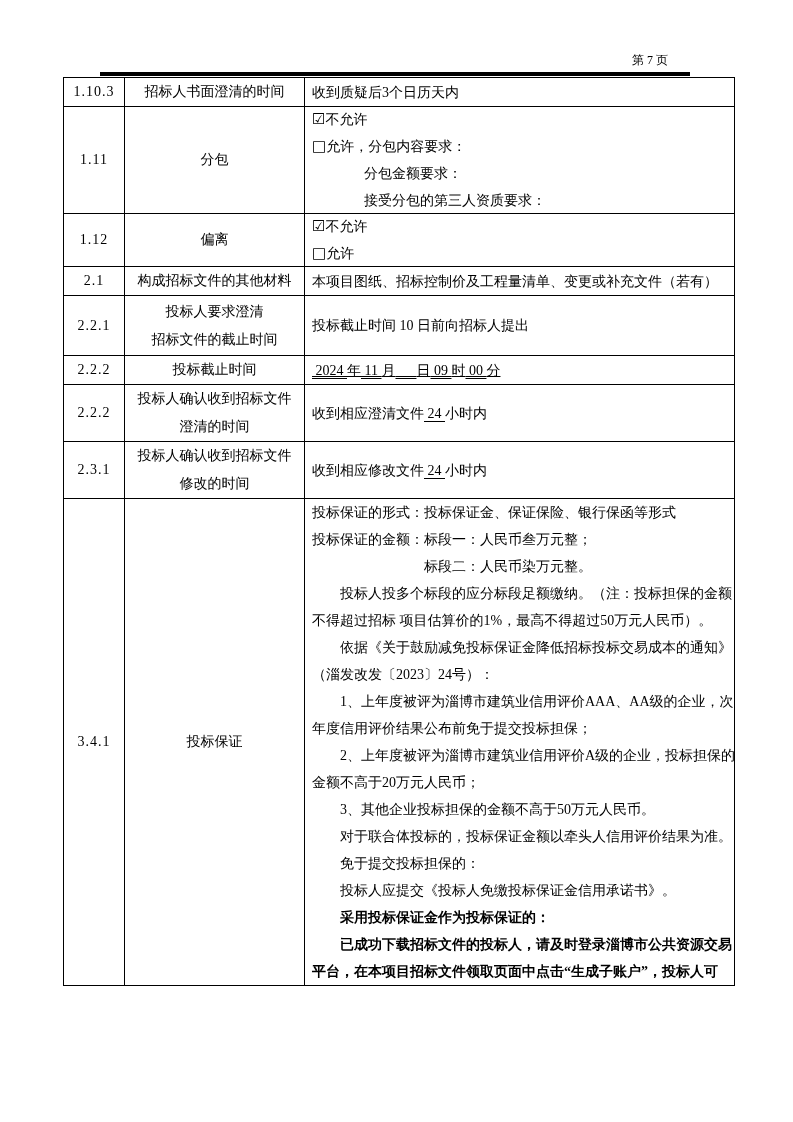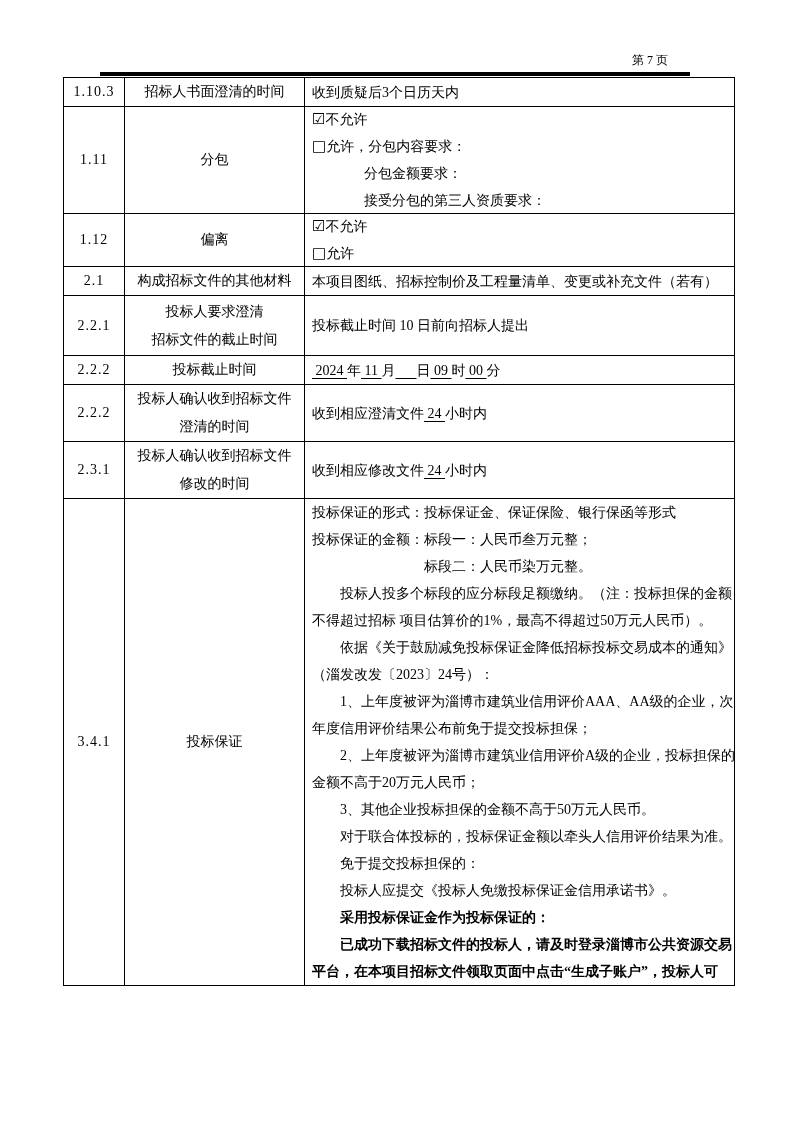--- a/index.html
+++ b/index.html
@@ -125,21 +125,21 @@
               <div class="cl"><span>投标截止时间 10 日前向招标人提出</span></div>
             </div>
           </td>
         </tr>
         <tr style="height: 28px;">
           <td class="c-num">2.2.2</td>
           <td class="c-label">
             <div>投标截止时间</div>
           </td>
           <td class="c-content">
-            <div class="wrap" style="height: 27px;">
+            <div class="wrap" style="height: 27px; text-decoration: underline;">
               <div class="cl"><span class="u">&nbsp;2024&nbsp;</span><span>年</span><span class="u">&nbsp;11&nbsp;</span><span>月</span><span class="u">&nbsp;&nbsp;&nbsp;&nbsp;&nbsp;&nbsp;</span><span>日</span><span class="u">&nbsp;09&nbsp;</span><span>时</span><span class="u">&nbsp;00&nbsp;</span><span>分</span></div>
             </div>
           </td>
         </tr>
         <tr style="height: 54px;">
           <td class="c-num">2.2.2</td>
           <td class="c-label">
             <div>投标人确认收到招标文件</div>
             <div>澄清的时间</div>
           </td>

